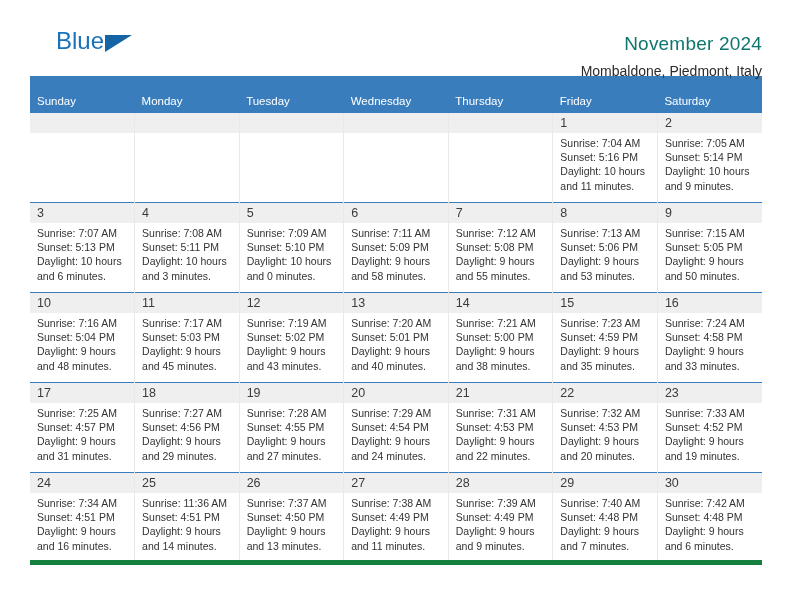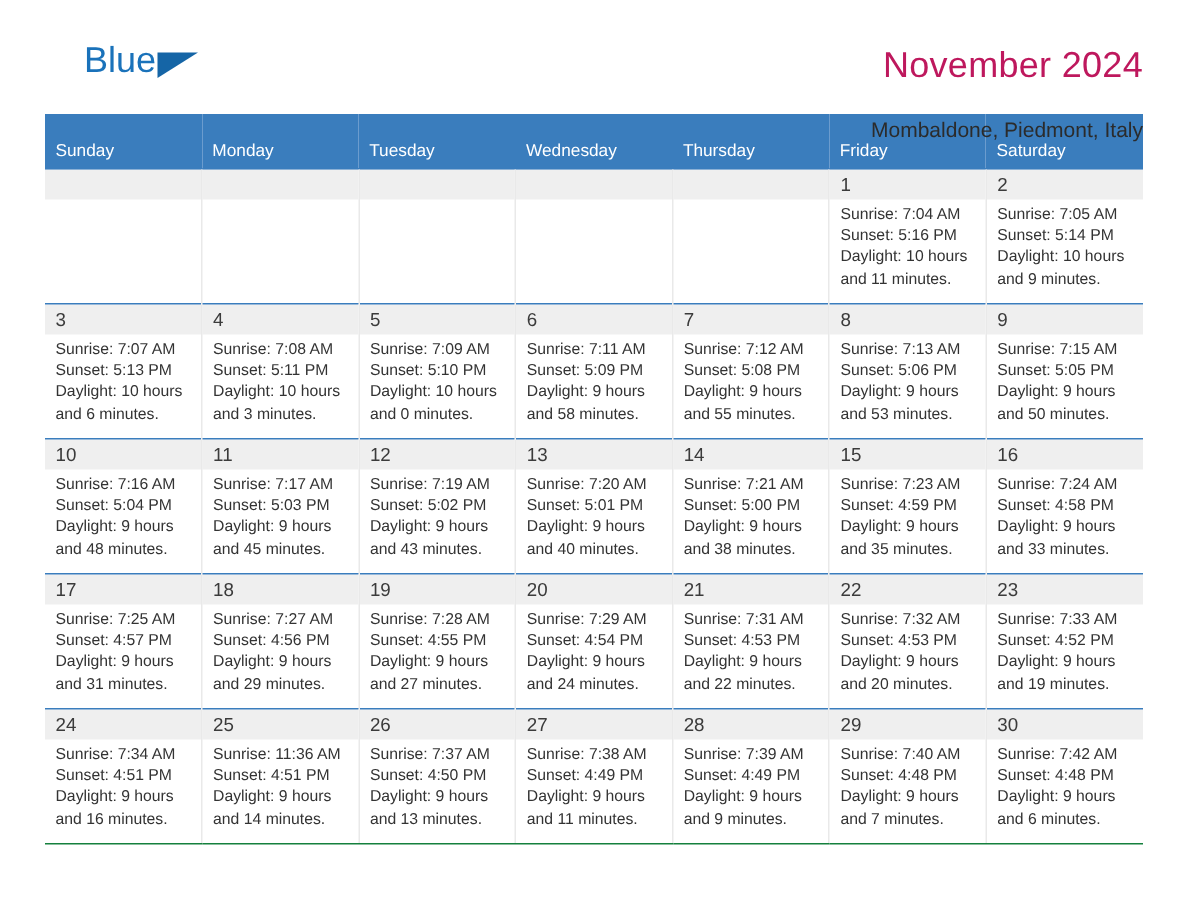--- a/index.html
+++ b/index.html
@@ -50,31 +50,31 @@
     position: absolute;
     left: 75px;
     top: 7px;
     width: 0;
     height: 0;
     border-left: 27px solid #1565a6;
     border-bottom: 17px solid transparent;
   }
   .title-block { text-align: right; padding-top: 0px; }
   .cal-title {
-    font-size: 24px;
+    font-size: 19px;
     font-weight: normal;
-    color: #be185d;
+    color: #0f766e;
     line-height: 32px;
     letter-spacing: .2px;
   }
   .cal-subtitle {
     font-size: 14px;
     color: #2b2b2b;
     line-height: 20px;
-    margin-top: 16px;
+    margin-top: 1px;
   }
 
   
   .calendar {
     width: 732px;
     border-collapse: collapse;
     table-layout: fixed;
   }
   .dow-row th {
     background: #3a7dbd;
@@ -88,21 +88,21 @@
   .calendar td {
     width: 104.5px;
     height: 90px;
     vertical-align: top;
     background: #ffffff;
     border-left: 1px solid #e9e9e9;
     border-top: 1px solid #3a7dbd;
     padding: 0;
   }
   .calendar tr td:first-child { border-left: none; }
-  .calendar tr:last-child td { border-bottom: 1px solid #15803d; }
+  .calendar tr:last-child td { border-bottom: 5px solid #15803d; }
 
   .daynum-bar {
     background: #efefef;
     height: 20px;
     padding: 2px 0 0 7px;
     font-size: 12.5px;
     color: #3b3b3b;
     line-height: 17px;
   }
   .cell-body {

